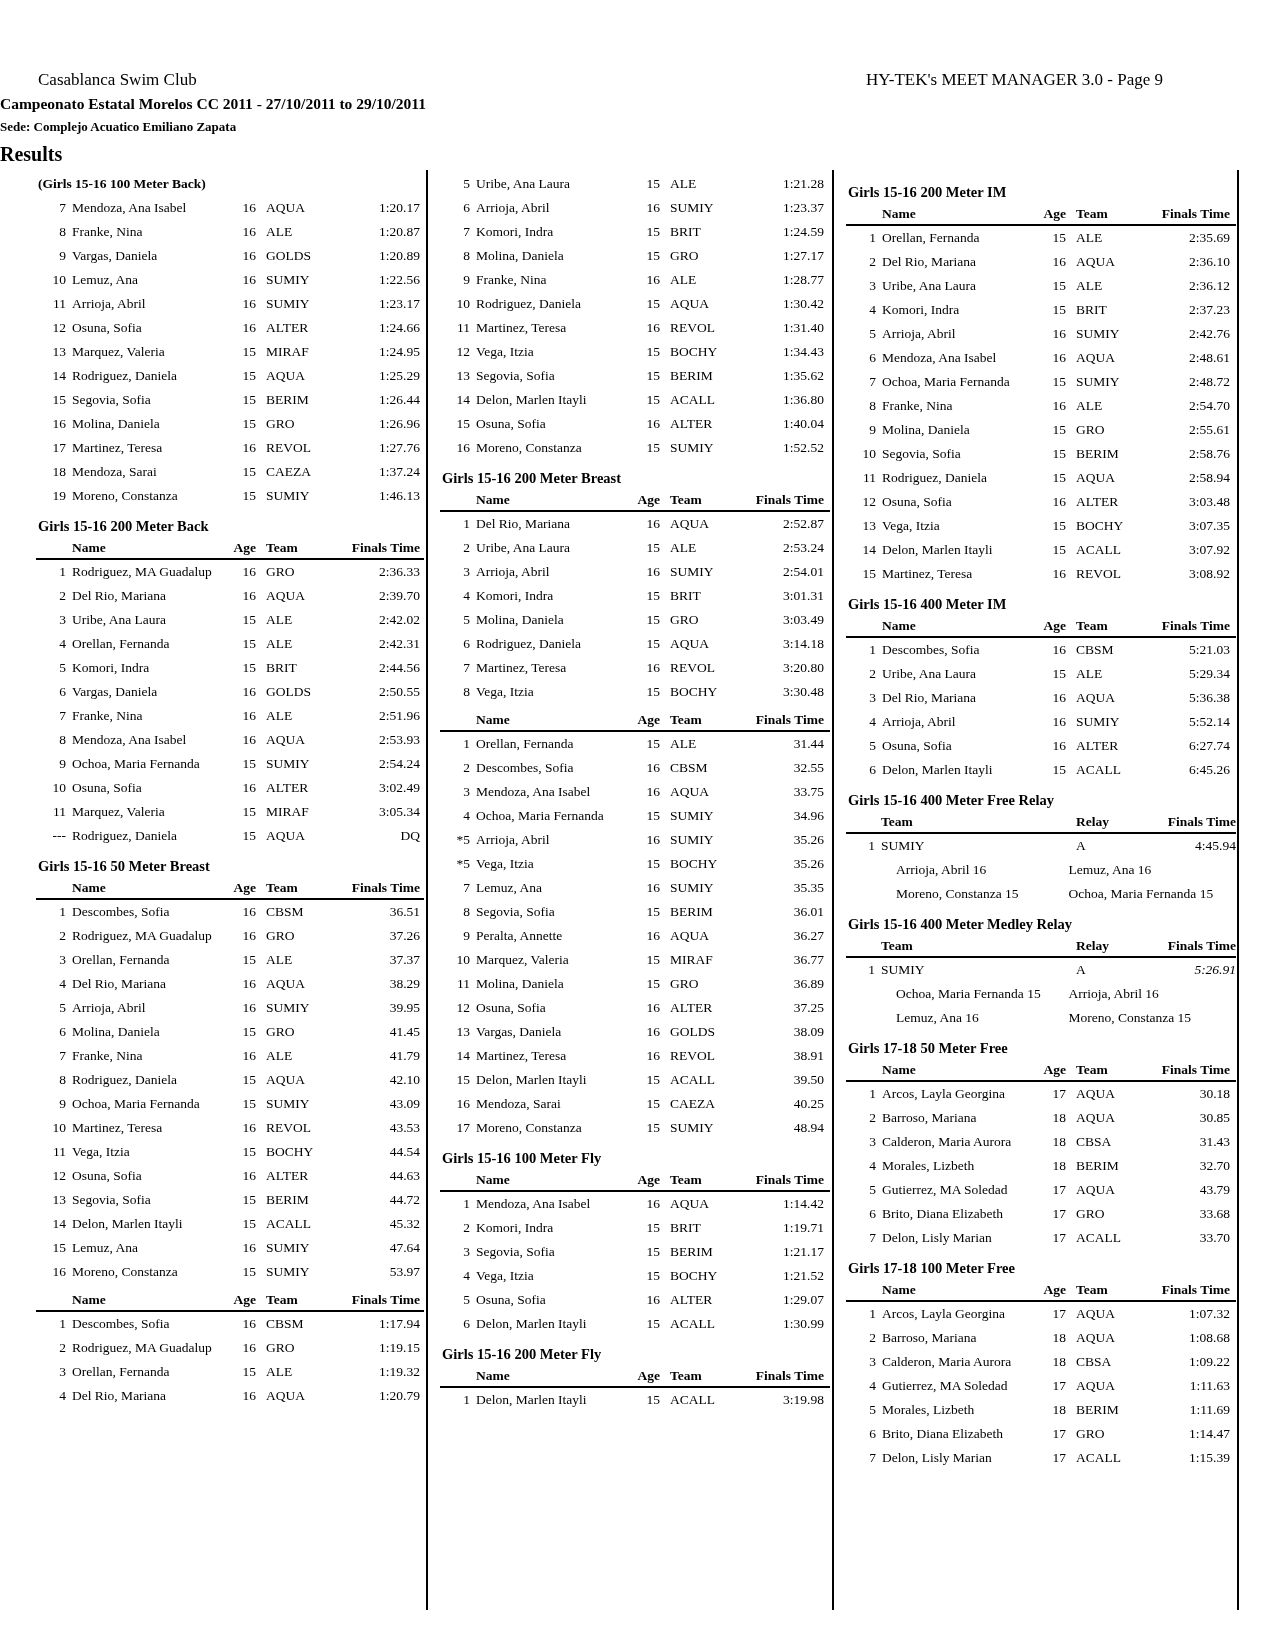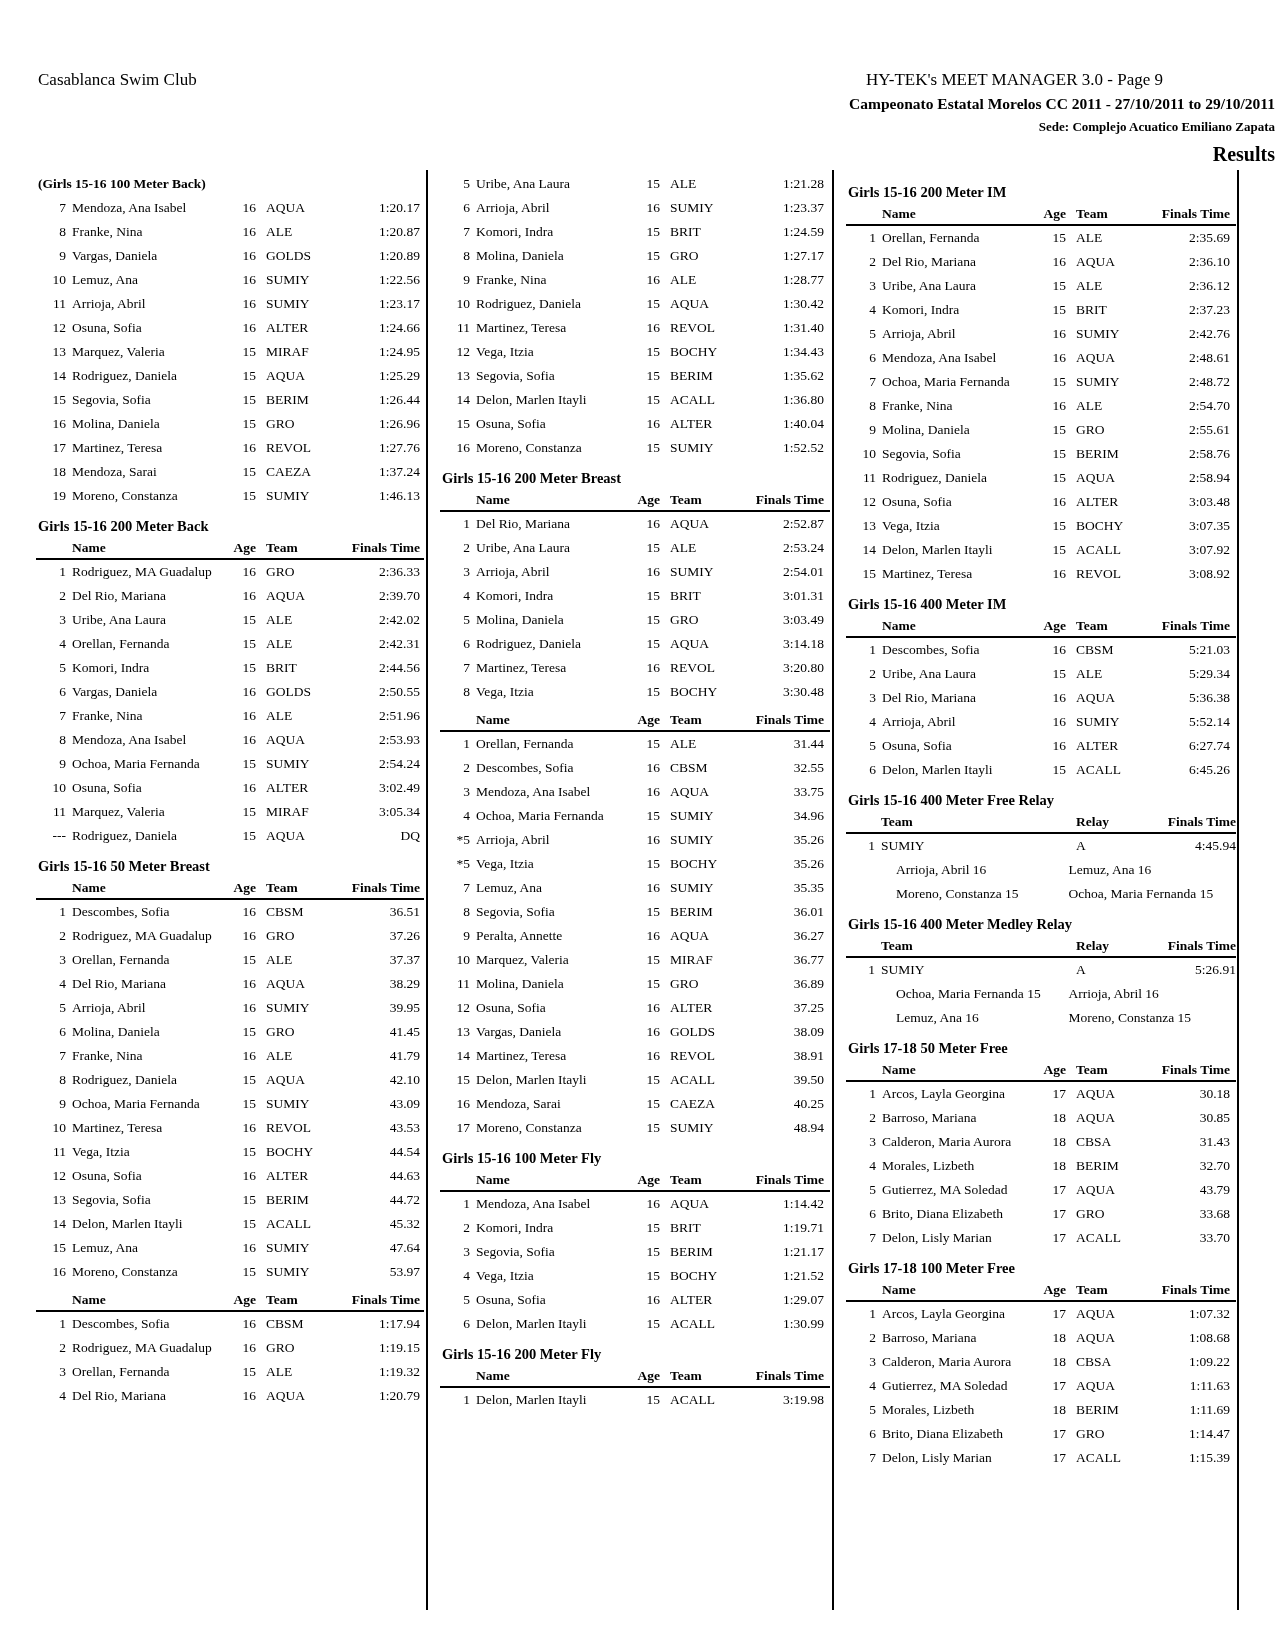--- a/index.html
+++ b/index.html
@@ -1,20 +1,20 @@
 <!DOCTYPE html>
 <html><head>
 <meta charset="utf-8">
 <style>
   html, body { margin:0; padding:0; background:#fff; }
   body { width:1275px; height:1650px; position:relative; overflow:hidden;
          font-family:"Liberation Serif","DejaVu Serif",serif; color:#000; }
   .hdr-left { position:absolute; left:38px; top:70px; font-size:17px; }
   .hdr-right { position:absolute; right:112px; top:70px; font-size:17px; }
-  .title { position:absolute; left:0; width:1275px; text-align:right; font-weight:bold; }
+  .title { position:absolute; left:0; width:1275px; text-align:left; font-weight:bold; }
   .t1 { top:95px; font-size:15.5px; }
   .t2 { top:119px; font-size:13px; }
   .t3 { top:143px; font-size:20px; }
   .vline { position:absolute; top:170px; height:1440px; width:2px; background:#000; }
   .col { position:absolute; top:172px; }
   .col.c1 { left:36px; width:388px; }
   .col.c2 { left:440px; width:390px; }
   .col.c3 { left:846px; width:390px; }
   .event { margin-bottom:6px; }
   .ev-title { font-weight:bold; font-size:14.5px; height:24px; line-height:24px; padding-left:2px; }
@@ -948,21 +948,21 @@
       <div class="thead">
         <span class="c-place"></span>
         <span class="c-rteam">Team</span>
         <span class="c-relay" style="padding-left: 18px;">Relay</span>
         <span class="c-rtime" style="width: 96px;">Finals Time</span>
       </div>
       <div class="row">
         <span class="c-place">1</span>
         <span class="c-rteam">SUMIY</span>
         <span class="c-relay" style="padding-left: 18px;">A</span>
-        <span class="c-rtime" style="width: 96px;">5:26.91</span>
+        <span class="c-rtime" style="width: 96px; font-style: italic;">5:26.91</span>
       </div>
       <div class="swimmers">
         <span class="sw-a">Ochoa, Maria Fernanda 15</span>
         <span class="sw-b">Arrioja, Abril 16</span>
       </div>
       <div class="swimmers">
         <span class="sw-a">Lemuz, Ana 16</span>
         <span class="sw-b">Moreno, Constanza 15</span>
       </div>
     </div>

